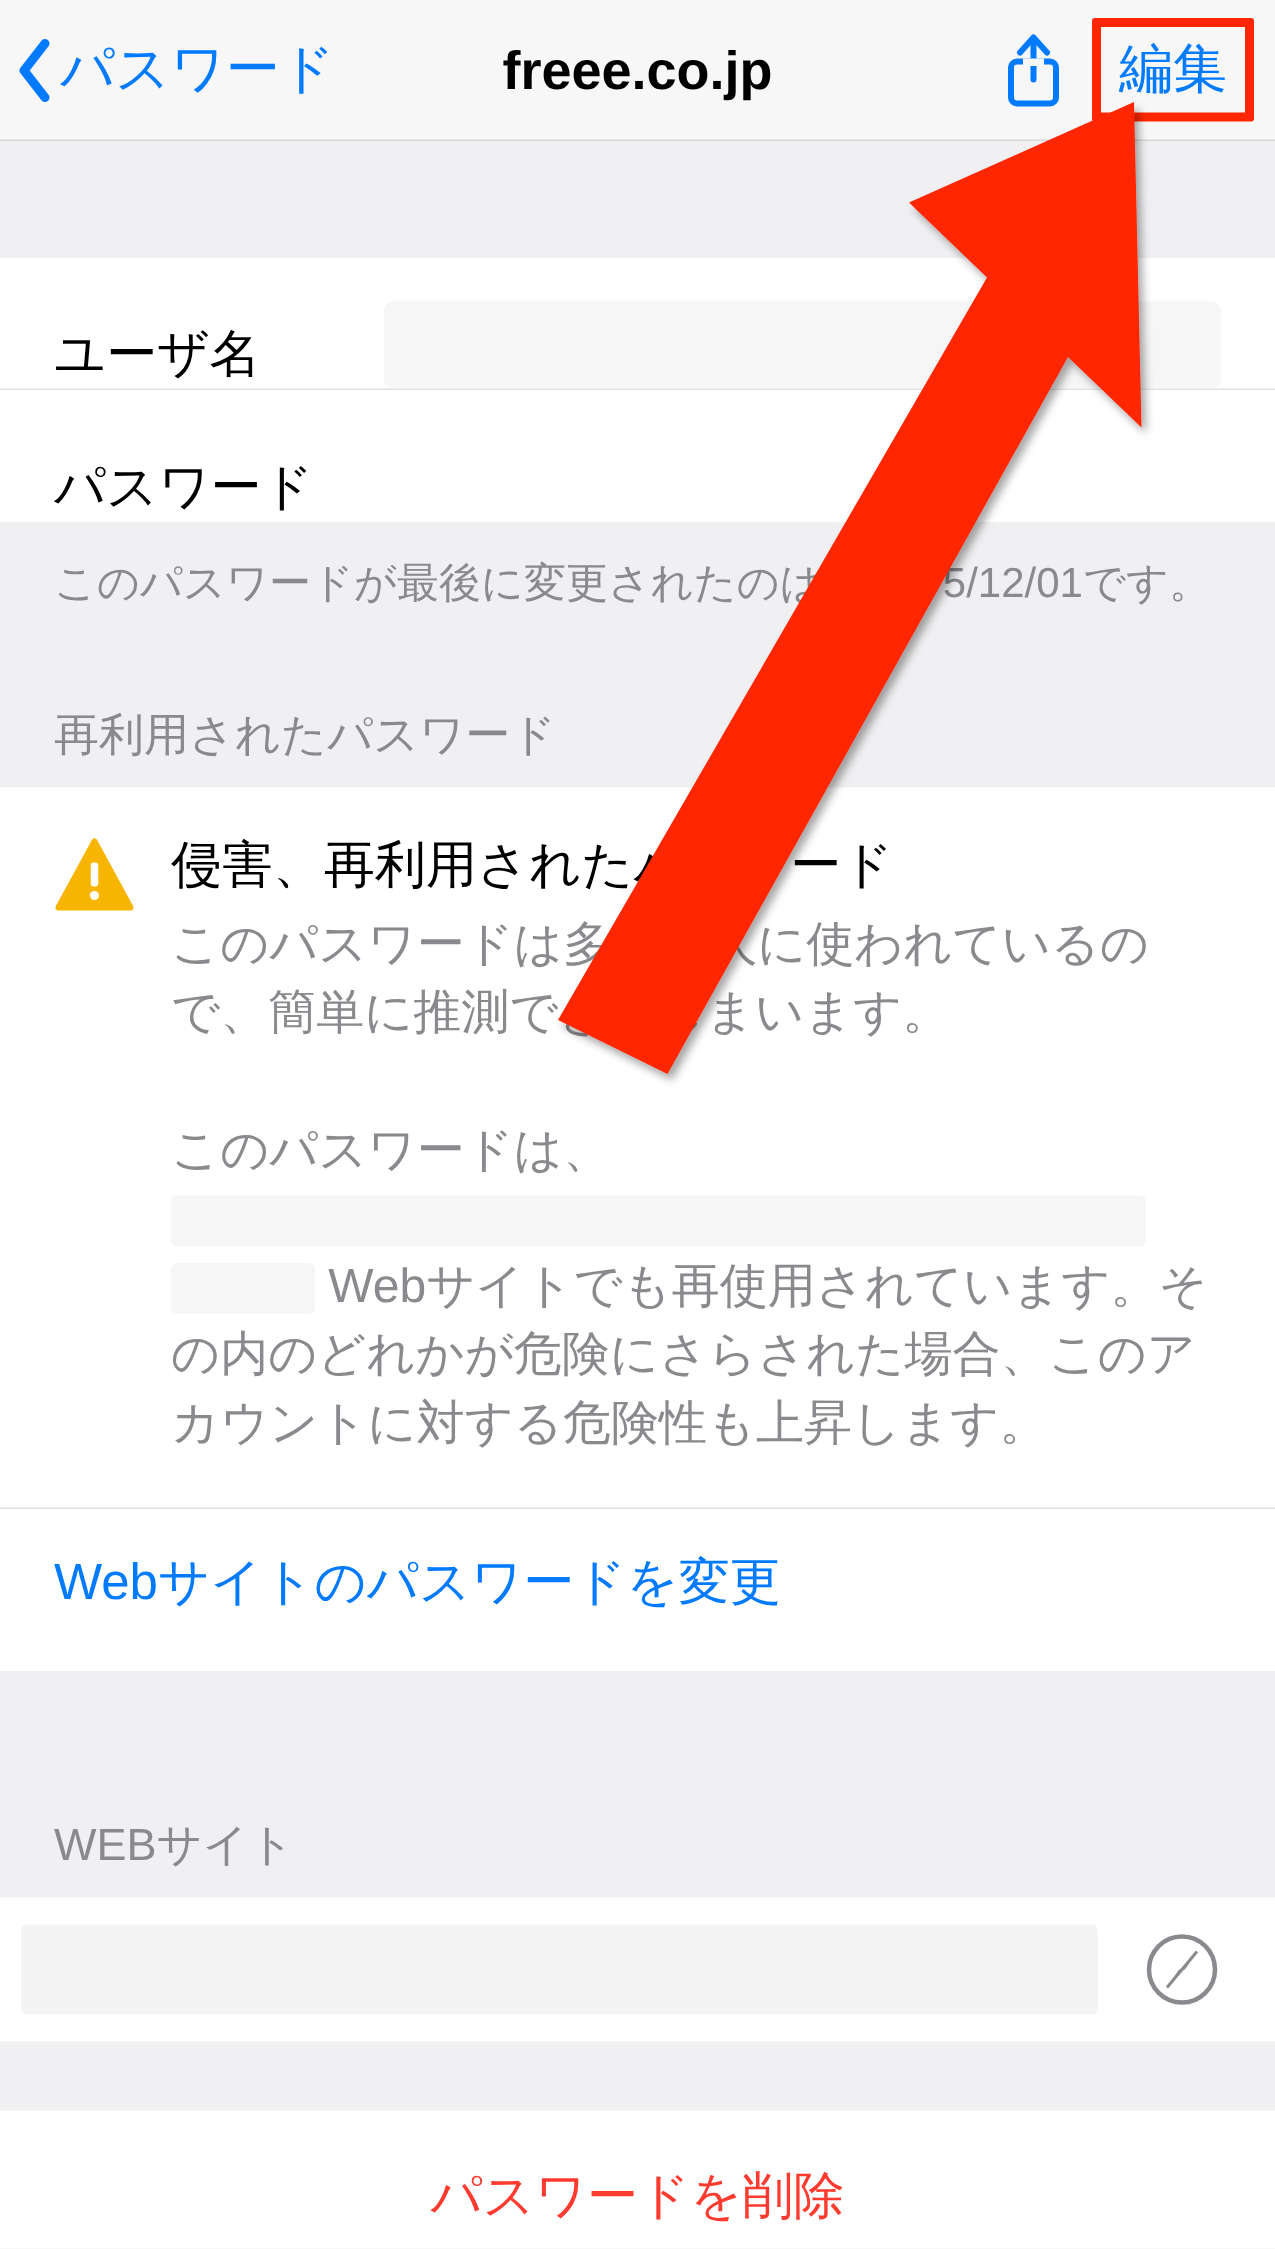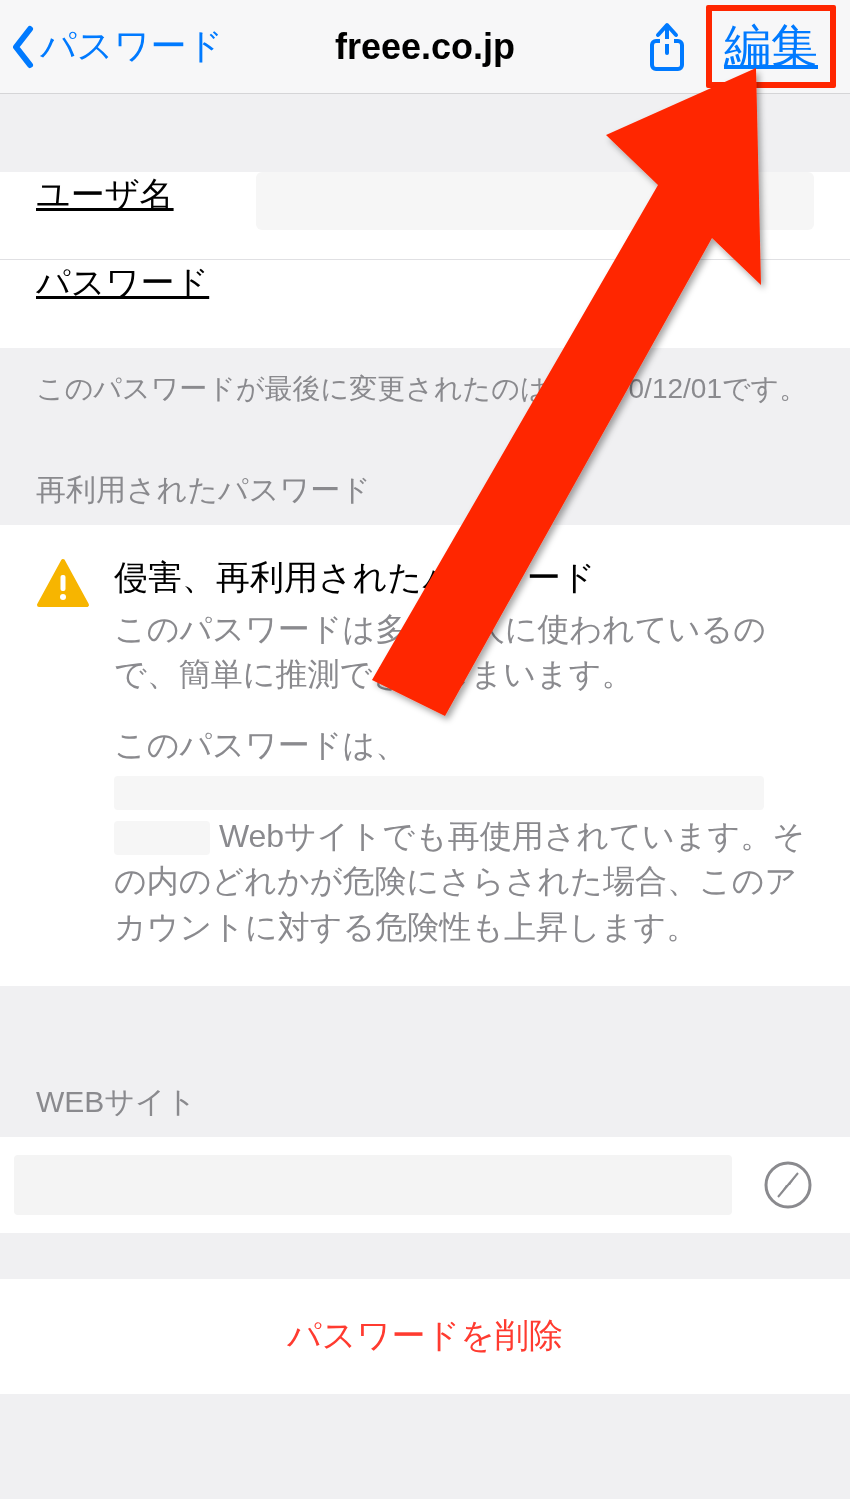--- a/index.html
+++ b/index.html
@@ -43,43 +43,41 @@
       text-align: right;
     }
     .nav-right {
       display: flex;
       align-items: center;
       gap: 18px;
     }
     .share-icon svg { display: block; }
     .edit-button {
       color: #007aff;
-      font-size: 47px;
+      font-size: 36px;
       font-weight: 400;
       padding: 4px 12px;
-      text-decoration: underline;
     }
     .edit-highlight {
       border: 6px solid #ff2600;
       border-radius: 2px;
     }
 
     .section-gap { height: 78px; }
     .section-gap-small { height: 46px; }
 
     .list-group {
       background: #fff;
     }
     .row {
       min-height: 88px;
       padding: 0 36px;
       display: flex;
-      align-items: flex-start;
+      align-items: flex-end;
       border-bottom: 1px solid #e0e0e3;
-      text-decoration: underline;
     }
     .row:last-child { border-bottom: none; }
     .row-label {
       font-size: 34px;
       color: #000;
       width: 220px;
       flex-shrink: 0;
     }
     .row-value {
       flex: 1;
@@ -123,21 +121,21 @@
       color: #000;
       line-height: 1.35;
       margin-bottom: 6px;
     }
     .warning-desc {
       font-size: 32px;
       color: #8a8a8e;
       line-height: 1.42;
     }
     .warning-paragraph {
-      margin-top: 25px;
+      margin-top: 46px;
       font-size: 32px;
       color: #8a8a8e;
       line-height: 1.42;
     }
     .redacted-inline {
       display: inline-block;
       vertical-align: middle;
       background: #f6f6f6;
       border-radius: 4px;
     }
@@ -237,21 +235,21 @@
     <div class="row">
       <div class="row-label">ユーザ名</div>
       <div class="row-value"></div>
     </div>
     <div class="row" style="border-bottom:none;">
       <div class="row-label">パスワード</div>
     </div>
   </div>
 
   <div class="footer-note">
-    <span>このパスワードが最後に変更されたのは</span><span style="display:inline-block;width:80px;"></span><span>0/12/01</span><span>です。</span>
+    <span>このパスワードが最後に変更されたのは</span><span style="display:inline-block;width:80px;"></span><span>5/12/01</span><span>です。</span>
   </div>
 
   <div class="section-header">再利用されたパスワード</div>
 
   <div class="security-card">
     <div class="warning-row">
       <svg class="warning-triangle" viewBox="0 0 54 54">
         <path d="M27 4 L51 48 L3 48 Z" fill="#f7b500" stroke="#f7b500" stroke-linejoin="round" stroke-width="4"></path>
         <rect x="24.5" y="18" width="5" height="16" rx="2" fill="#fff"></rect>
         <circle cx="27" cy="40" r="3" fill="#fff"></circle>
@@ -260,20 +258,23 @@
         <div class="warning-title">侵害、再利用されたパスワード</div>
         <div class="warning-desc">このパスワードは多くの人に使われているので、簡単に推測できてしまいます。</div>
         <div class="warning-paragraph">
           <span>このパスワードは、</span>
           <span class="redacted-inline redacted-long"></span><br>
           <span class="redacted-inline redacted-short"></span>
           <span>Webサイトでも再使用されています。その内のどれかが危険にさらされた場合、このアカウントに対する危険性も上昇します。</span>
         </div>
       </div>
     </div>
+    <div class="change-password-link">
+      <span class="link-text">Webサイトのパスワードを変更</span>
+    </div>
   </div>
 
   <div class="section-header" style="padding-top:96px;">WEBサイト</div>
 
   <div class="website-row">
     <div class="website-redacted"></div>
     <svg class="safari-icon" viewBox="0 0 52 52">
       <circle cx="26" cy="26" r="22" fill="none" stroke="#8a8a8e" stroke-width="3"></circle>
       <path d="M26 26 L36 14 L28 26 Z" fill="#8a8a8e"></path>
       <path d="M26 26 L16 38 L24 26 Z" fill="#8a8a8e"></path>

